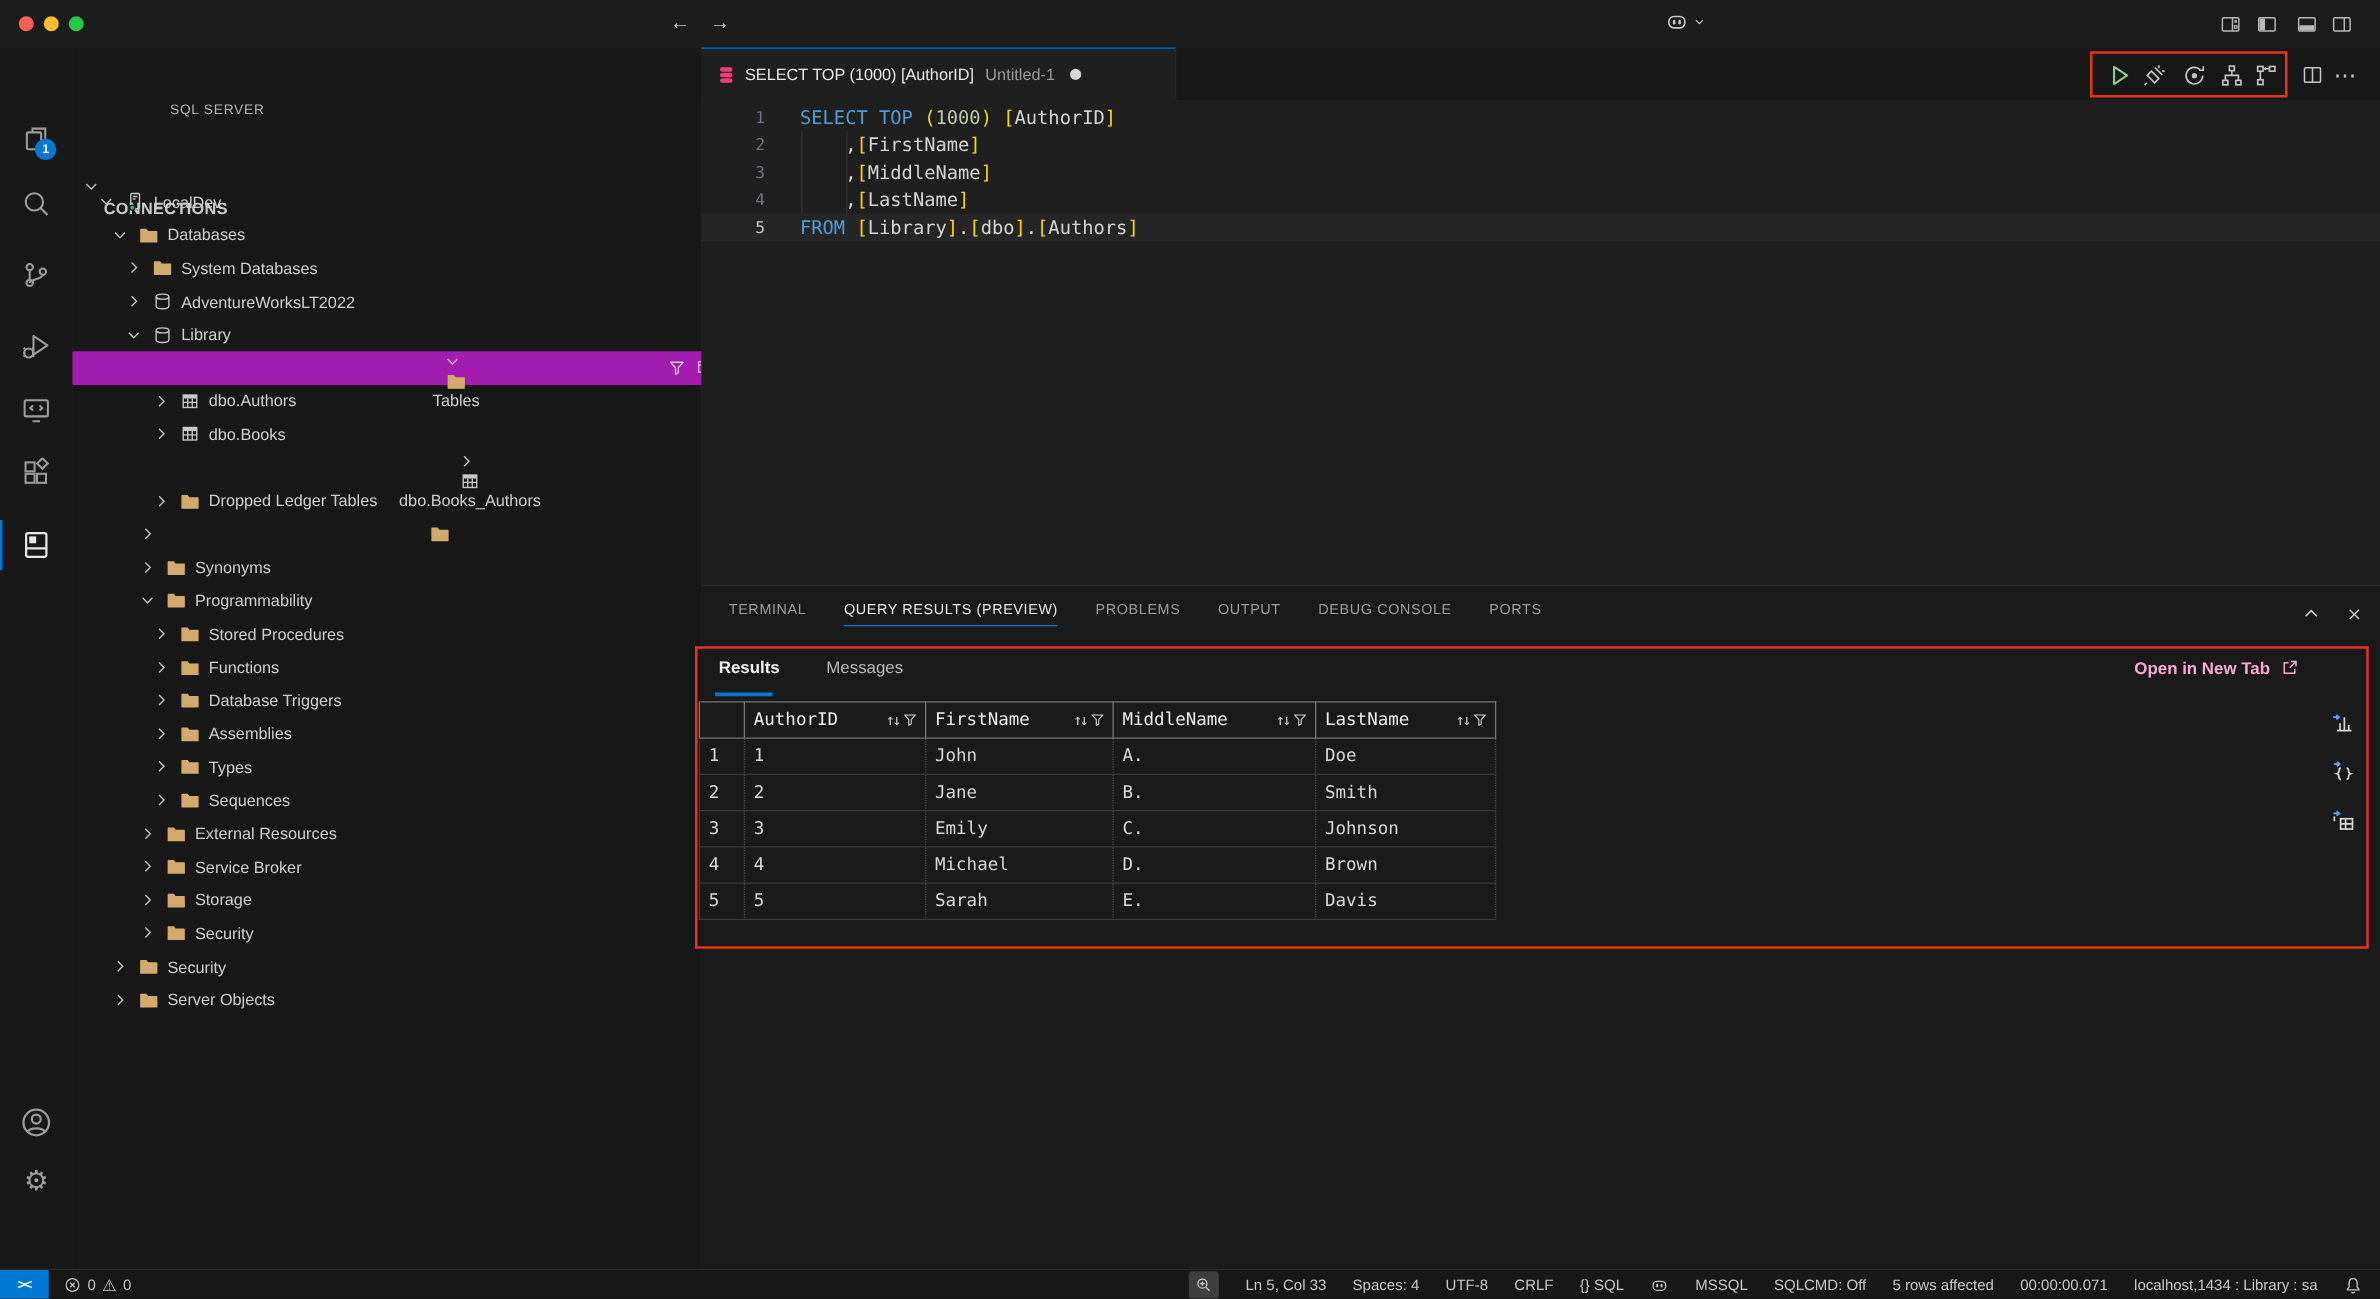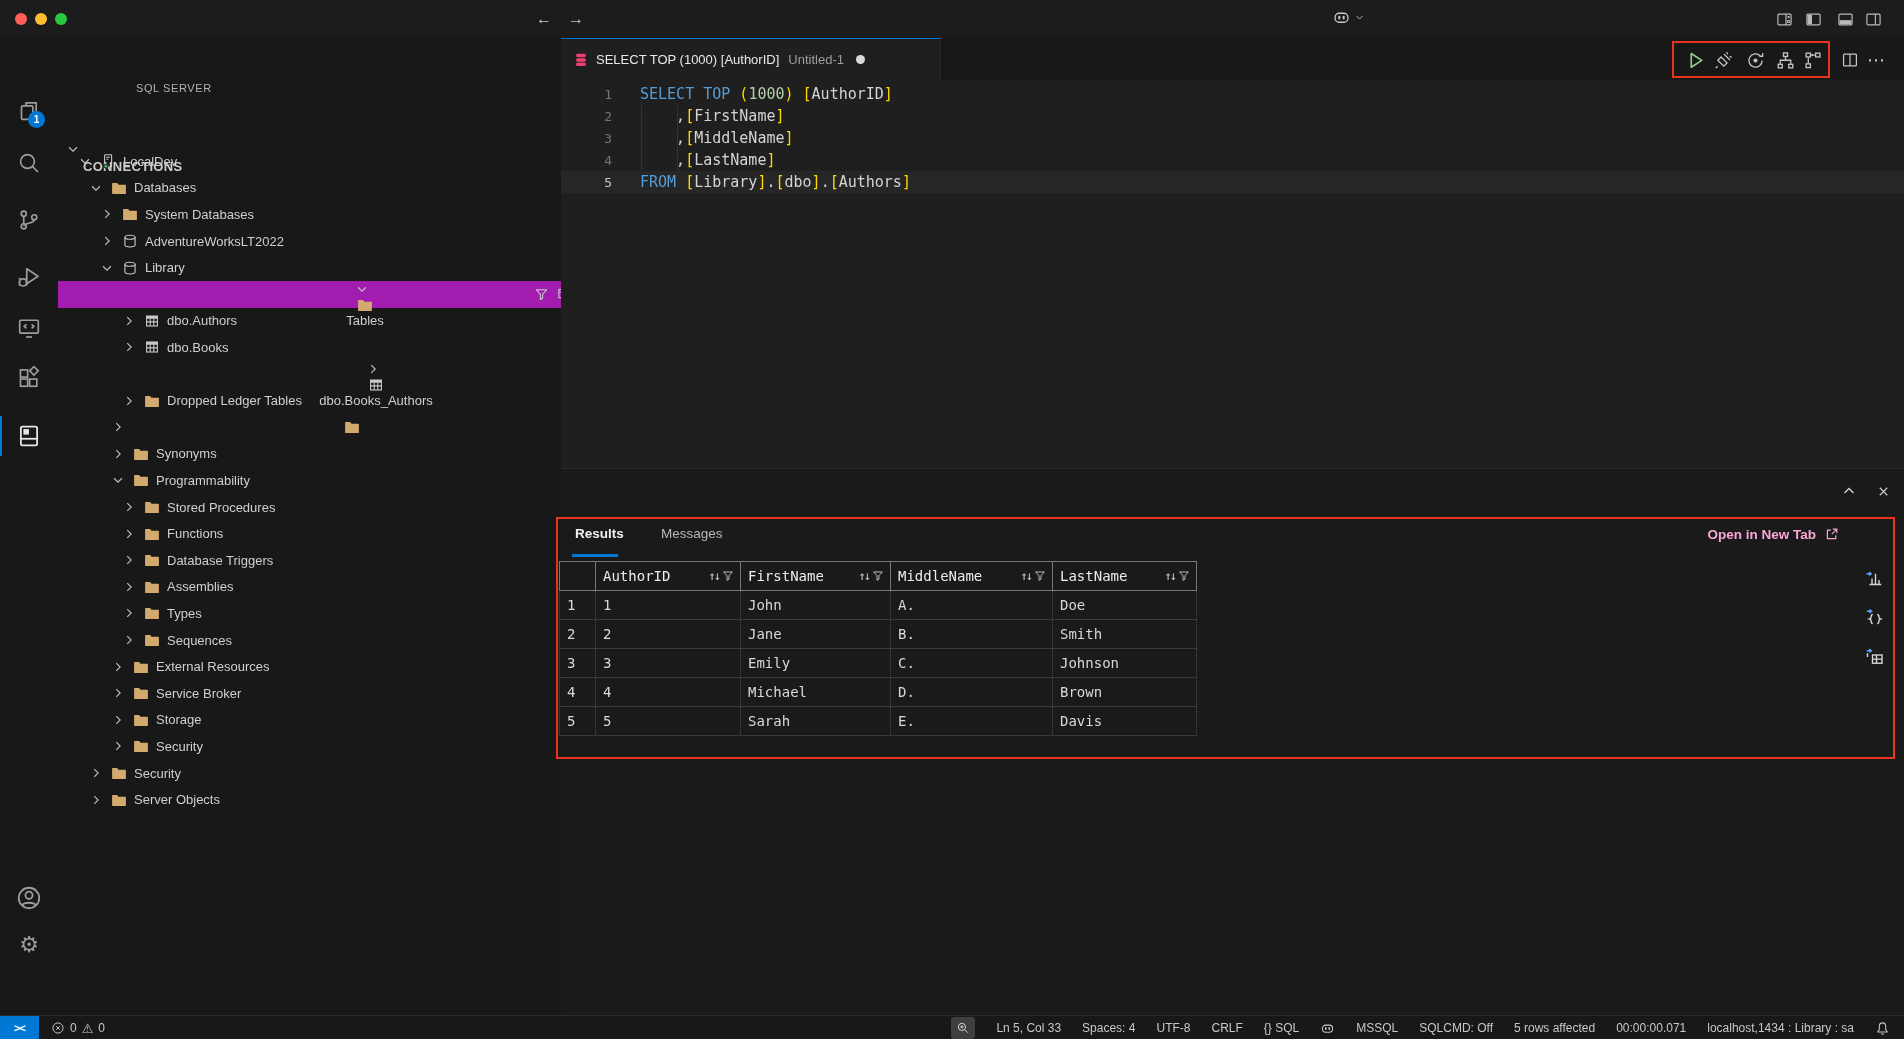--- a/index.html
+++ b/index.html
@@ -701,20 +701,28 @@
         <span class="num mono">4</span>
         <span class="src mono"><span class="tok-pl">    ,</span><span class="tok-br">[</span><span class="tok-id">LastName</span><span class="tok-br">]</span></span>
       </div>
       <div class="codeline cur" style="top: 91px;">
         <span class="num mono">5</span>
         <span class="src mono"><span class="tok-kw">FROM</span><span class="tok-pl"> </span><span class="tok-br">[</span><span class="tok-id">Library</span><span class="tok-br">]</span><span class="tok-pl">.</span><span class="tok-br">[</span><span class="tok-id">dbo</span><span class="tok-br">]</span><span class="tok-pl">.</span><span class="tok-br">[</span><span class="tok-id">Authors</span><span class="tok-br">]</span></span>
       </div>
     </div>
 
   <div class="abs panel"></div>
+  <div class="abs ptabs" id="ptabs">
+      <div class="ptab">TERMINAL</div>
+      <div class="ptab active">QUERY RESULTS (PREVIEW)</div>
+      <div class="ptab">PROBLEMS</div>
+      <div class="ptab">OUTPUT</div>
+      <div class="ptab">DEBUG CONSOLE</div>
+      <div class="ptab">PORTS</div>
+    </div>
   <div class="abs picon ic" style="left:1840px;">
       <svg width="16" height="16" viewBox="0 0 16 16">
         <path d="M3.5 10L8 5.5 12.5 10" fill="none" stroke="currentColor" stroke-width="1.3"></path>
       </svg>
     </div>
   <div class="abs picon ic" style="left:1874px;">
       <svg width="15" height="15" viewBox="0 0 16 16">
         <path d="M4 4l8 8M12 4l-8 8" stroke="currentColor" stroke-width="1.2"></path>
       </svg>
     </div>

